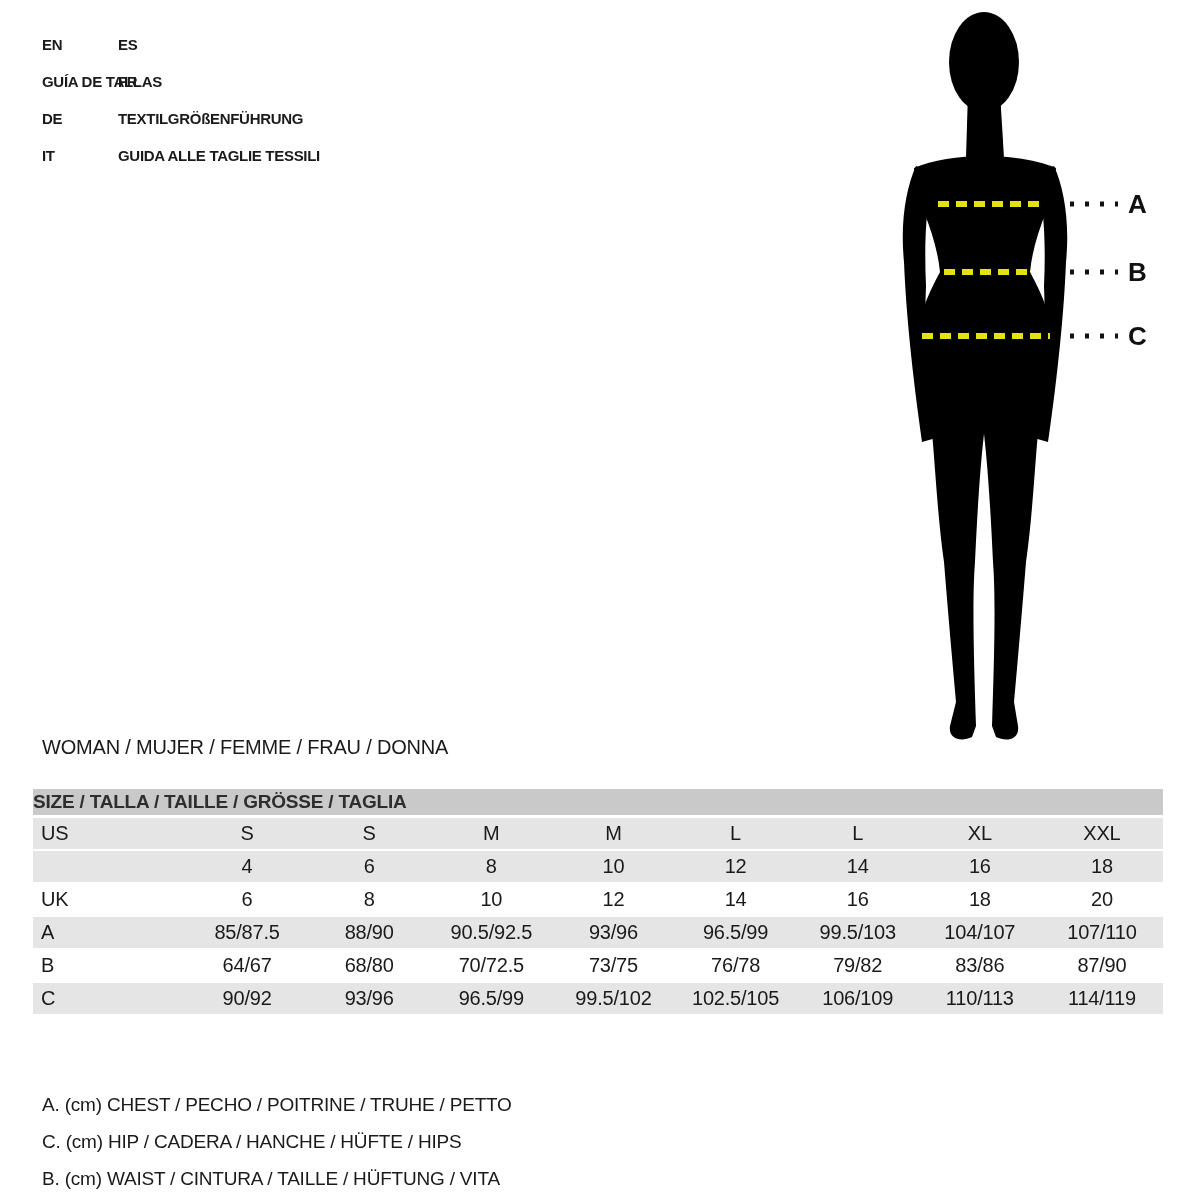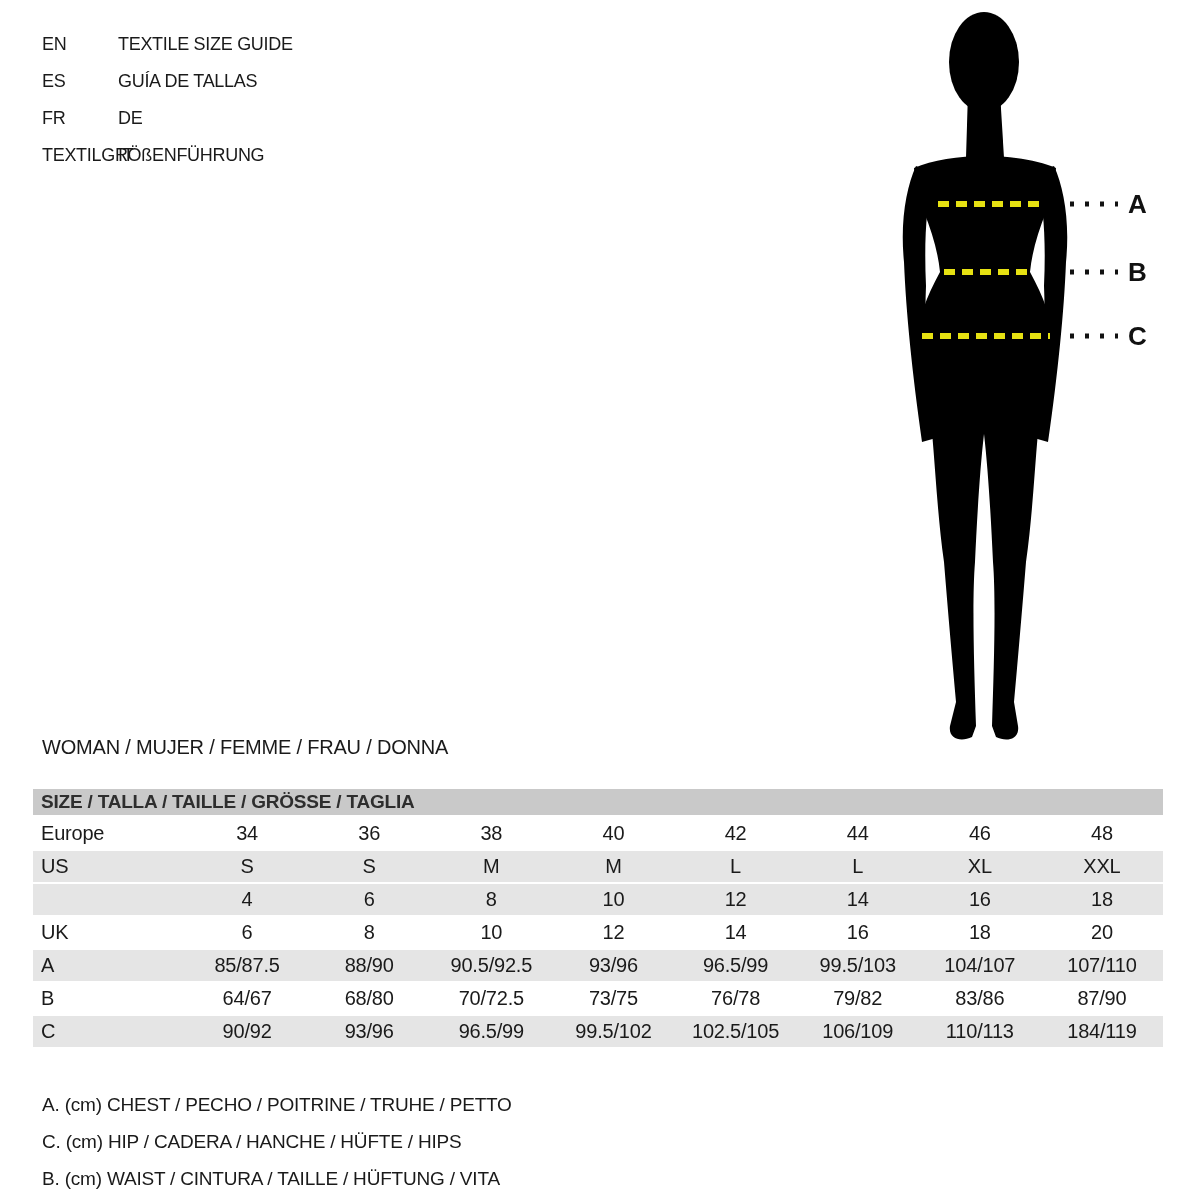--- a/index.html
+++ b/index.html
@@ -9,22 +9,22 @@
     font-family: "Liberation Sans", sans-serif;
     color: #1a1a1a;
   }
 
   
   .langs {
     position: absolute;
     left: 42px; top: 26px;
     display: grid;
     grid-template-columns: 76px auto;
-    font-weight: 400;
-    font-size: 18px;
+    font-weight: 700;
+    font-size: 15px;
     line-height: 37px;
     letter-spacing: -0.3px;
     white-space: nowrap;
   }
 
   
   .figure {
     position: absolute;
     left: 880px; top: 0;
     width: 320px; height: 760px;
@@ -59,21 +59,21 @@
     width: 1130px;
   }
   .thead {
     height: 26px;
     line-height: 26px;
     background: #c9c9c9;
     color: #2e2e2e;
     font-size: 19px;
     font-weight: 700;
     letter-spacing: -0.2px;
-    padding-left: 8px;
+    padding-left: 0;
     margin-bottom: 3px;
     white-space: nowrap;
   }
   .trow {
     display: flex;
     height: 31px;
     line-height: 31px;
     margin-bottom: 2px;
     font-size: 20px;
     letter-spacing: -0.2px;
@@ -99,27 +99,27 @@
     line-height: 37px;
     letter-spacing: -0.2px;
     white-space: nowrap;
   }
 </style>
 </head>
 <body>
 
 <div class="langs">
   <div>EN</div>
-  <div>TEXTILE SIZE GUIDE</div>
   <div>ES</div>
   <div>GUÍA DE TALLAS</div>
   <div>FR</div>
   <div>DE</div>
   <div>TEXTILGRÖßENFÜHRUNG</div>
   <div>IT</div>
+  <div>GUIDA ALLE TAGLIE TESSILI</div>
 </div>
 
 <div class="figure">
   <svg width="320" height="760" viewBox="0 0 320 760">
 
     <ellipse cx="104" cy="62" rx="35" ry="50" fill="#000000"></ellipse>
 
     <path d="M 88 92 L 86 158 L 124 158 L 120 92 Z" fill="#000000"></path>
 
     <path d="
@@ -181,31 +181,20 @@
   <div class="measure-label a">A</div>
   <div class="measure-label b">B</div>
   <div class="measure-label c">C</div>
 </div>
 
 <div class="woman-title">WOMAN / MUJER / FEMME / FRAU / DONNA</div>
 
 <div class="size-table">
   <div class="thead">SIZE / TALLA / TAILLE / GRÖSSE / TAGLIA</div>
 
-  <div class="trow">
-    <div class="tlabel">Europe</div>
-    <div class="tcell">34</div>
-    <div class="tcell">36</div>
-    <div class="tcell">38</div>
-    <div class="tcell">40</div>
-    <div class="tcell">42</div>
-    <div class="tcell">44</div>
-    <div class="tcell">46</div>
-    <div class="tcell">48</div>
-  </div>
 
   <div class="trow shaded">
     <div class="tlabel">US</div>
     <div class="tcell">S</div>
     <div class="tcell">S</div>
     <div class="tcell">M</div>
     <div class="tcell">M</div>
     <div class="tcell">L</div>
     <div class="tcell">L</div>
     <div class="tcell">XL</div>
@@ -262,21 +251,21 @@
 
   <div class="trow shaded">
     <div class="tlabel">C</div>
     <div class="tcell">90/92</div>
     <div class="tcell">93/96</div>
     <div class="tcell">96.5/99</div>
     <div class="tcell">99.5/102</div>
     <div class="tcell">102.5/105</div>
     <div class="tcell">106/109</div>
     <div class="tcell">110/113</div>
-    <div class="tcell">184/119</div>
+    <div class="tcell">114/119</div>
   </div>
 </div>
 
 <div class="notes">
   <div>A. (cm) CHEST / PECHO / POITRINE / TRUHE / PETTO</div>
   <div>C. (cm) HIP / CADERA / HANCHE / HÜFTE / HIPS</div>
   <div>B. (cm) WAIST / CINTURA / TAILLE / HÜFTUNG / VITA</div>
 </div>
 
 </body></html>

